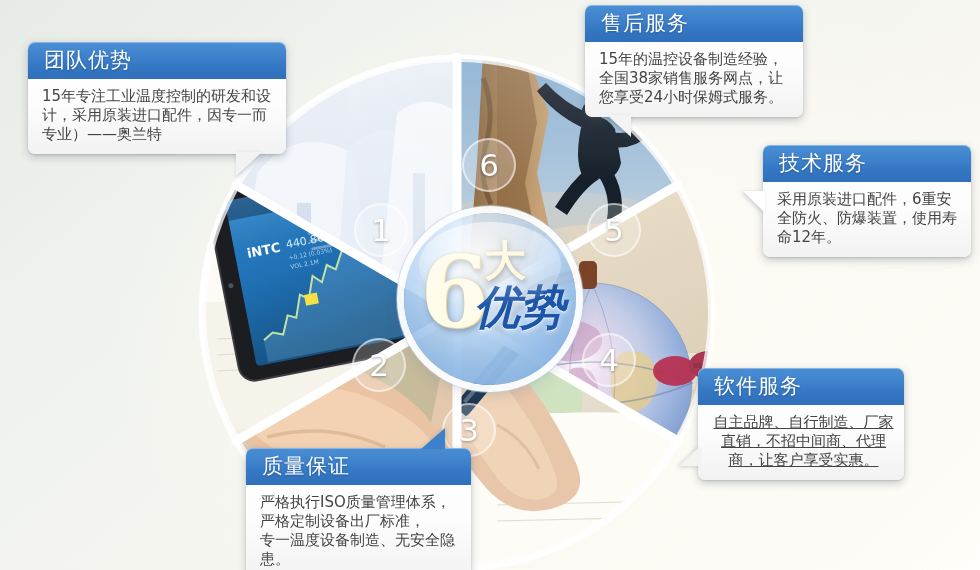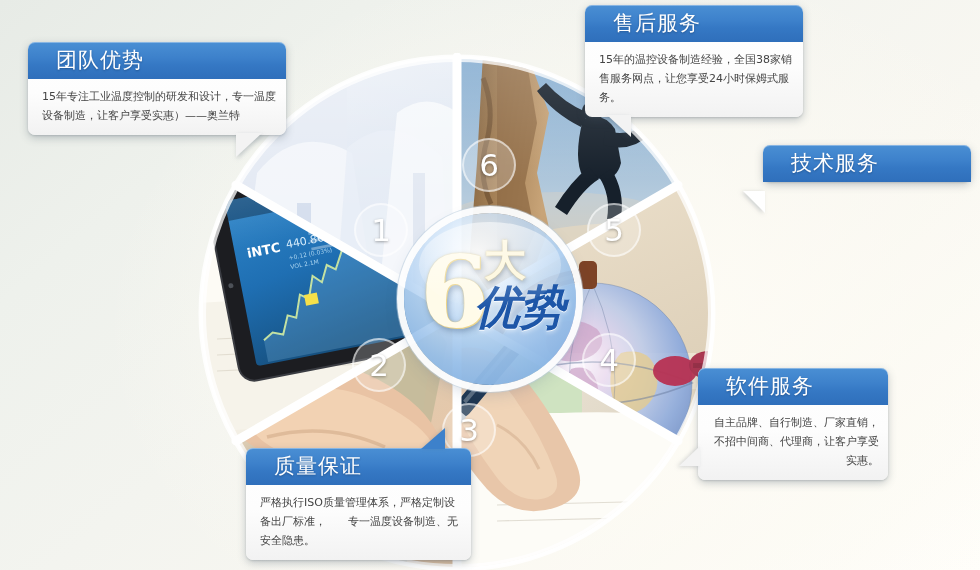--- a/index.html
+++ b/index.html
@@ -74,27 +74,27 @@
     border-radius:7px;
     box-shadow:0 3px 9px rgba(70,85,100,.3),0 1px 2px rgba(70,85,100,.2);
     overflow:visible;
   }
   .card .hd{
     border-radius:7px 7px 0 0;
     background:linear-gradient(180deg,#4a8fd4 0%,#3d81cb 42%,#3578c4 62%,#2f6fbb 100%);
     color:#fff;
     font-size:21px;
     line-height:20px;
-    padding:8px 0 9px 28px;
+    padding:8px 0 9px 16px;
     letter-spacing:1px;
     text-shadow:0 1px 2px rgba(20,50,90,.45);
     box-shadow:inset 0 1px 0 rgba(255,255,255,.35);
   }
   .card .bd{
-    color:#444;font-size:11px;line-height:19px;
+    color:#444;font-size:15px;line-height:19px;
     padding:8px 9px 10px 14px;
     white-space:pre-line;
   }
   .tail{position:absolute;width:0;height:0;}
 
   
   #card-team{left:28px;top:42px;width:258px;}
   #card-team .tail{
     right:24px;bottom:-22px;
     border-left:0 solid transparent;
@@ -119,37 +119,37 @@
     filter:drop-shadow(-2px 1px 2px rgba(70,85,100,.25));
   }
   #card-tech{left:18px;top:281px;width:192px;}
   #card-tech .tail{
     right:-20px;bottom:16px;
     border-top:20px solid transparent;
     border-bottom:0 solid transparent;
     border-left:22px solid #f3f3f3;
     filter:drop-shadow(2px 1px 2px rgba(70,85,100,.25));
   }
-  #card-sw{left:698px;top:368px;width:190px;}
+  #card-sw{left:698px;top:368px;width:206px;}
   #card-sw .tail{
     left:-19px;bottom:14px;
     border-top:20px solid transparent;
     border-bottom:0 solid transparent;
     border-right:21px solid #f3f3f3;
     filter:drop-shadow(-2px 1px 2px rgba(70,85,100,.25));
   }
   #card-qa{left:202px;top:448px;width:225px;margin-left:44px;}
   #card-qa .tail{
     right:26px;top:-20px;
     border-left:24px solid transparent;
     border-right:0 solid transparent;
     border-bottom:21px solid #3d81cb;
     filter:drop-shadow(1px -1px 2px rgba(70,85,100,.25));
   }
-  #card-sw .bd{text-align:right;}
+  #card-sw .bd{text-align:center;text-decoration:underline;}
 </style>
 </head>
 <body>
 
 <div id="stage">
 
   <div id="wheel">
 
     <svg class="segsvg" viewBox="0 0 520 520">
       <defs>
@@ -421,32 +421,33 @@
   </div>
 
   <div id="center">
     <span class="c-six">6</span>
     <span class="c-da">大</span>
     <span class="c-ys">优势</span>
   </div>
 
   <div class="card" id="card-team">
     <div class="hd">团队优势</div>
-    <div class="bd">15年专注工业温度控制的研发和设计，专一温度设备制造，让客户享受实惠）——奥兰特</div>
+    <div class="bd">15年专注工业温度控制的研发和设计，采用原装进口配件，因专一而专业）——奥兰特</div>
     <div class="tail"></div>
   </div>
 
   <div class="card" id="card-after">
     <div class="hd">售后服务</div>
     <div class="bd">15年的温控设备制造经验，全国38家销售服务网点，让您享受24小时保姆式服务。</div>
     <div class="tail"></div>
   </div>
 
   <div class="card" id="card-hw">
     <div class="hd">技术服务</div>
+    <div class="bd">采用原装进口配件，6重安全防火、防爆装置，使用寿命12年。</div>
     <div class="tail"></div>
   </div>
 
 
   <div class="card" id="card-sw">
     <div class="hd">软件服务</div>
     <div class="bd">自主品牌、自行制造、厂家直销，不招中间商、代理商，让客户享受实惠。</div>
     <div class="tail"></div>
   </div>
 

